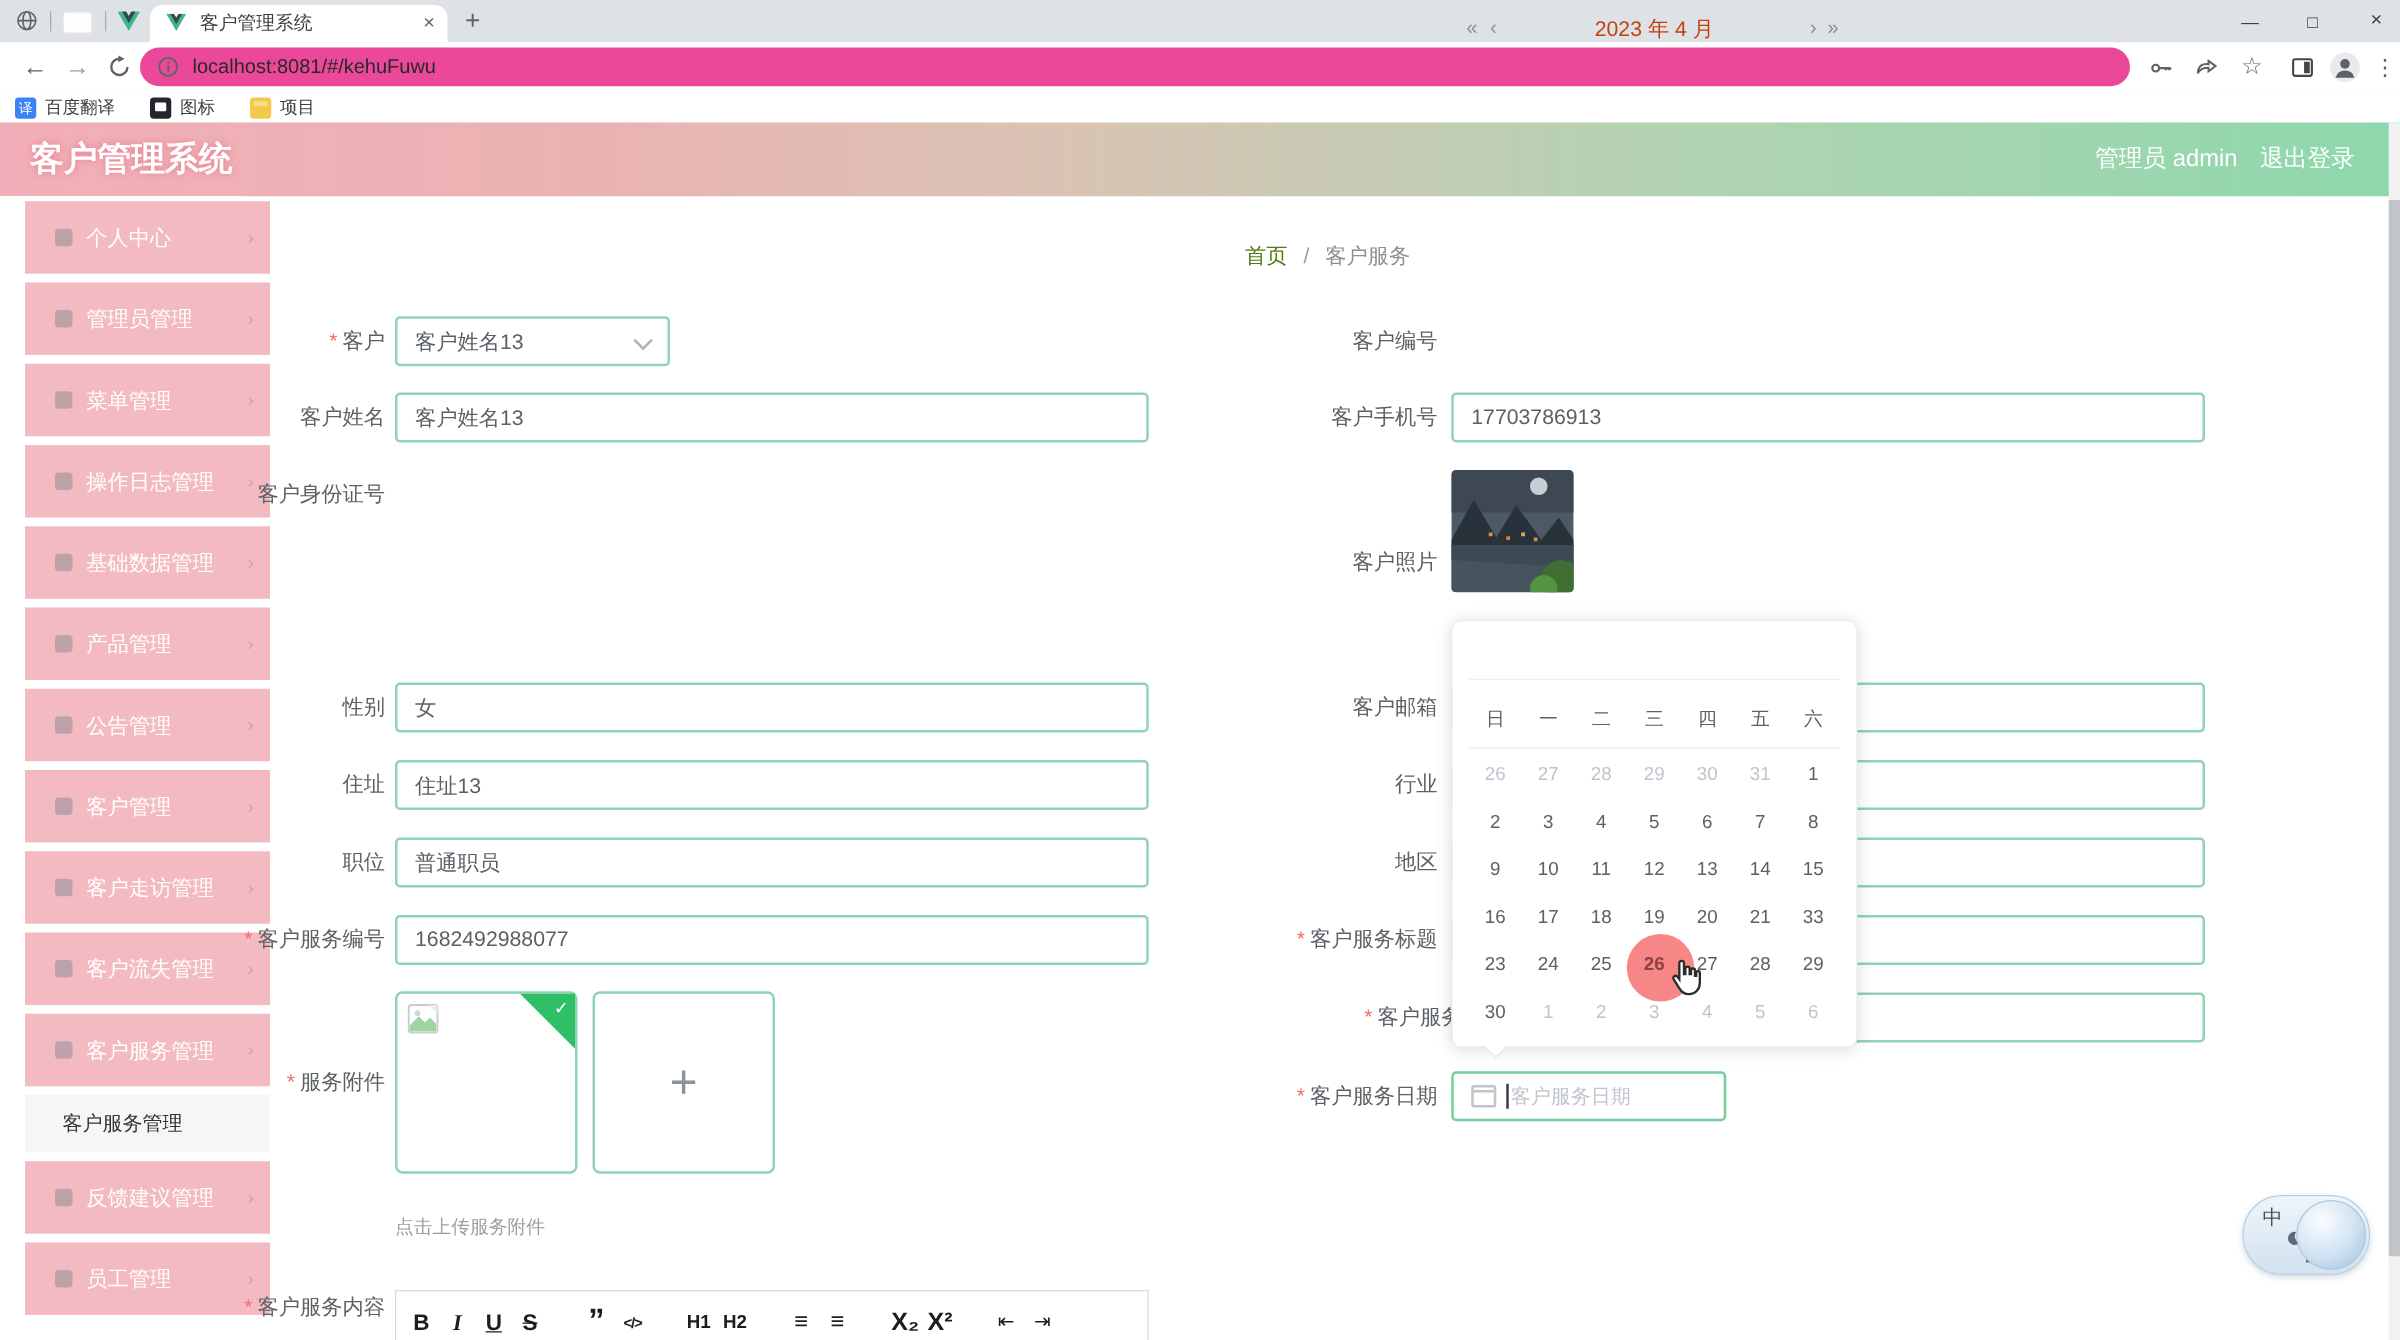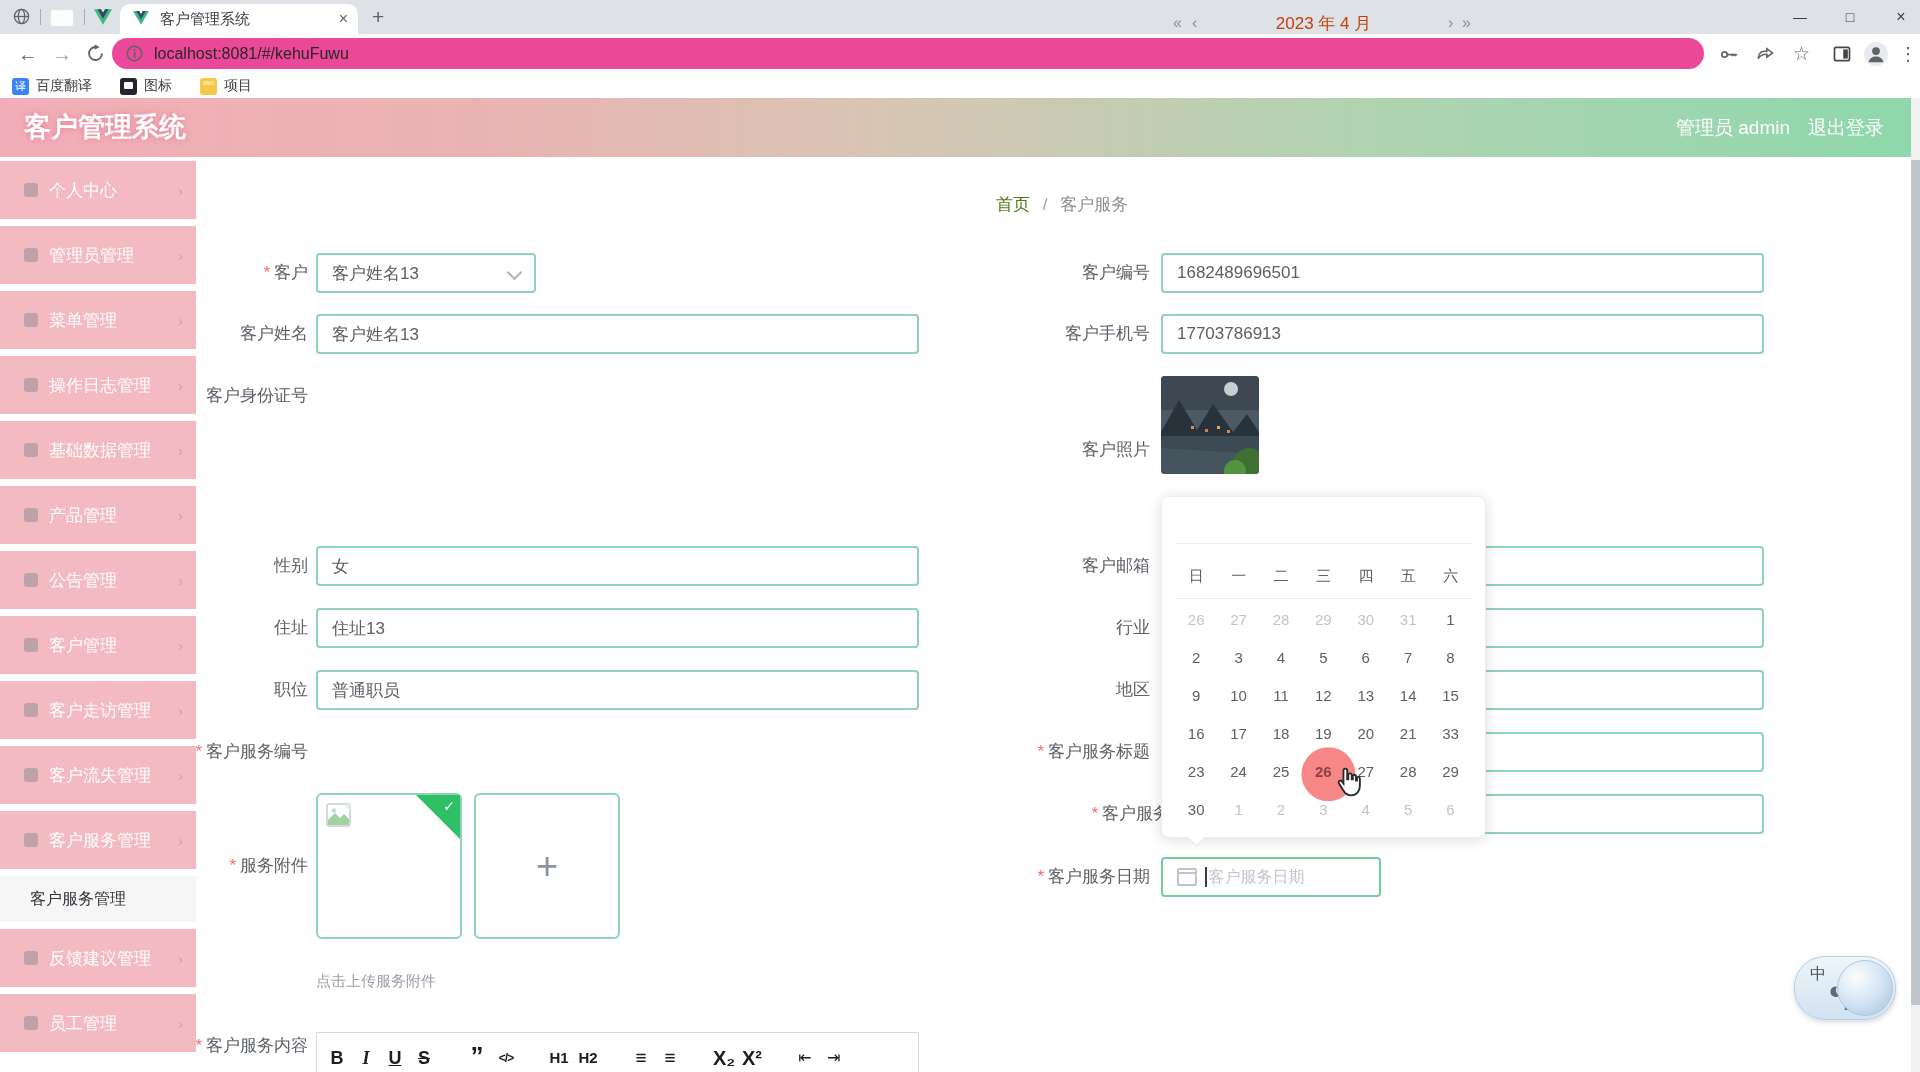--- a/index.html
+++ b/index.html
@@ -25,21 +25,21 @@
   .bm-ic1::after{content:'';position:absolute;left:4px;top:4px;width:9px;height:7px;background:#fff;border-radius:1px;}
   .bm-ic2{background:#f3c94b;position:relative;}
   .bm-ic2::after{content:'';position:absolute;left:3px;top:3px;width:11px;height:4px;background:#f9de85;border-radius:1px;}
   
   .app-header{position:absolute;left:0;top:98px;width:1920px;height:59px;
     background:linear-gradient(90deg,#f2aeb8 0%,#eab3b3 25%,#d9c4b4 45%,#b2d3b2 70%,#8ed8ac 100%);}
   .app-title{position:absolute;left:24px;top:0;line-height:59px;font-size:27px;font-weight:bold;color:#fff;
     text-shadow:0 0 6px rgba(229,118,140,.85);}
   .hdr-right{position:absolute;top:0;line-height:59px;font-size:19px;color:#fff;white-space:nowrap;}
   
-  .sidebar{position:absolute;left:0;top:157px;width:196px;height:915px;background:#fff;padding-top:4px;box-sizing:border-box;}
+  .sidebar{position:absolute;left:0;top:157px;width:196px;height:915px;background:#fff;padding-top:4px;box-sizing:border-box;padding-left:20px;}
   .menu-item{position:relative;width:196px;height:58px;margin-bottom:7px;background:#f4bac1;display:flex;align-items:center;padding-left:24px;box-sizing:border-box;color:#fff;font-size:17px;}
   .mi-ic{width:14px;height:14px;border-radius:3px;background:rgba(125,133,142,.45);margin-right:11px;flex:none;}
   .mi-lb{white-space:nowrap;}
   .mi-ch{position:absolute;right:13px;color:rgba(160,70,90,.28);font-size:15px;}
   .submenu-item{width:196px;height:46px;margin-bottom:7px;background:#f6f6f7;color:#30333a;font-size:16px;display:flex;align-items:center;padding-left:30px;box-sizing:border-box;}
   
   .crumb{position:absolute;left:996px;top:193px;font-size:17px;}
   .inp{position:absolute;box-sizing:border-box;height:40px;background:#fff;border:2px solid #8fd3b2;border-radius:4px;
     font-size:17px;color:#5a6066;display:flex;align-items:center;padding:0 14px;z-index:2;white-space:nowrap;}
   .lbl{position:absolute;height:40px;line-height:40px;font-size:17px;color:#5c6166;text-align:right;white-space:nowrap;z-index:2;}
@@ -286,20 +286,21 @@
   <div class="lbl" style="left:186px;top:546px;width:122px;">性别</div>
   <div class="inp" style="left:316px;top:546px;width:603px;">女</div>
 
   <div class="lbl" style="left:186px;top:608px;width:122px;">住址</div>
   <div class="inp" style="left:316px;top:608px;width:603px;">住址13</div>
 
   <div class="lbl" style="left:186px;top:670px;width:122px;">职位</div>
   <div class="inp" style="left:316px;top:670px;width:603px;">普通职员</div>
 
   <div class="lbl" style="left:186px;top:732px;width:122px;"><span class="star">*</span><span>客户服务编号</span></div>
+  <div class="inp" style="left:316px;top:732px;width:603px;">1682492988077</div>
 
   <div class="lbl" style="left:186px;top:846px;width:122px;"><span class="star">*</span><span>服务附件</span></div>
   <div class="upload-box" style="left:316px;top:793px;">
     <span style="position:absolute;left:7px;top:6px;">
       <svg width="28" height="28" viewBox="0 0 28 28">
           <rect x="2" y="3" width="23" height="22" rx="2" fill="#fff" stroke="#c9ccd1" stroke-width="1.5"></rect>
           <path d="M3 19l7-7 5 5 4-4 5 5v6H3z" fill="#9fd49f"></path>
           <circle cx="9" cy="9.5" r="2.3" fill="#cfd6dc"></circle>
           <path d="M18 3h7v7z" fill="#e8ebee"></path>
         </svg>
@@ -324,21 +325,20 @@
       <span class="tb tb-header-2">H2</span>
       <span class="tb tb-ordered-list tb-grp">≡</span>
       <span class="tb tb-bullet-list">≡</span>
       <span class="tb tb-subscript tb-grp">X₂</span>
       <span class="tb tb-superscript">X²</span>
       <span class="tb tb-outdent tb-grp">⇤</span>
       <span class="tb tb-indent">⇥</span>
     </div>
 
   <div class="lbl" style="left:1030px;top:253px;width:120px;">客户编号</div>
-  <div class="inp" style="left:1161px;top:253px;width:603px;">1682489696501</div>
 
   <div class="lbl" style="left:1030px;top:314px;width:120px;">客户手机号</div>
   <div class="inp" style="left:1161px;top:314px;width:603px;">17703786913</div>
 
   <div class="lbl" style="left:1030px;top:430px;width:120px;">客户照片</div>
   <div style="position:absolute;left:1161px;top:376px;width:98px;height:98px;border-radius:4px;overflow:hidden;z-index:2;">
     <svg width="98" height="98" viewBox="0 0 98 98">
       <rect width="98" height="98" fill="#4d5a66"></rect>
       <rect y="0" width="98" height="34" fill="#3d4853"></rect>
       <circle cx="70" cy="13" r="7" fill="#dfe8ec" opacity="0.85"></circle>

